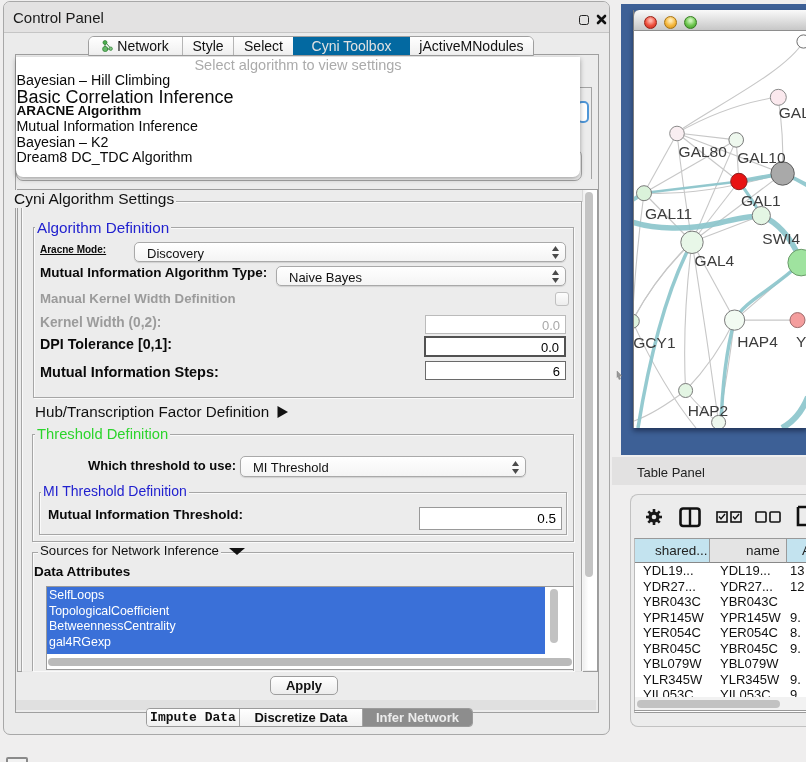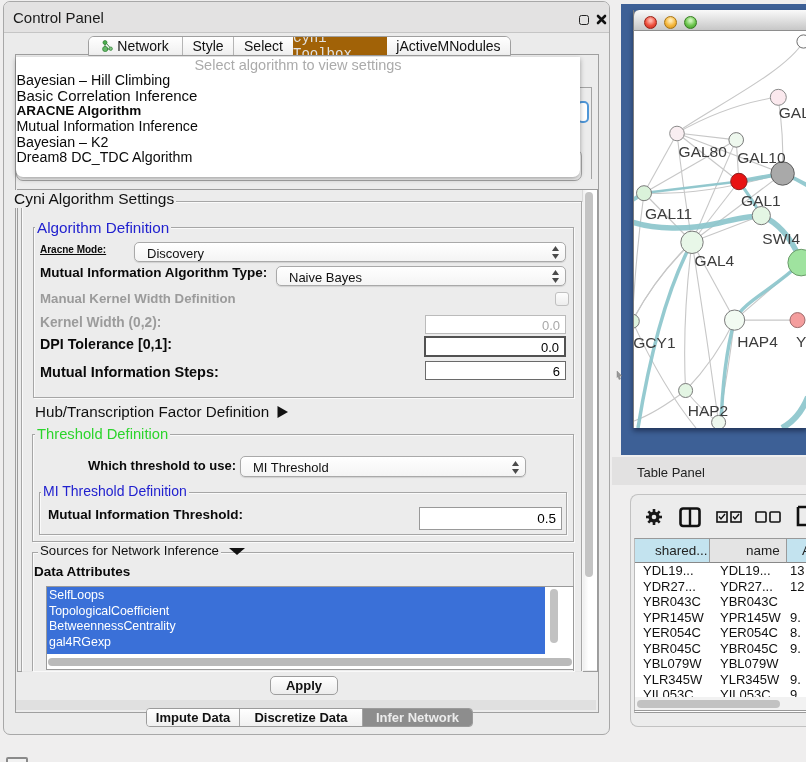--- a/index.html
+++ b/index.html
@@ -32,21 +32,21 @@
 
 <div class="abs" style="left:88px;top:36px;height:18px;display:flex;border:1px solid #9f9f9f;border-radius:6px 6px 0 0;overflow:hidden;background:#fff;">
  <div style="width:93px;background:linear-gradient(#ffffff,#efefef);border-right:1px solid #b5b5b5;display:flex;align-items:center;justify-content:center;font-size:14px;color:#111;"><svg width="11" height="12" style="margin-right:4px">
         <circle cx="3" cy="2.5" r="2" fill="#4caf50" stroke="#2e7d32" stroke-width="0.7"></circle>
         <circle cx="3.2" cy="9" r="2.6" fill="#66bb6a" stroke="#2e7d32" stroke-width="0.7"></circle>
         <path d="M3,4 L3,7 M5,9 L9,9 M4.5,3.5 L8,7.5" stroke="#2e7d32" stroke-width="0.9"></path>
         <circle cx="8.7" cy="8.7" r="1.7" fill="#81c784" stroke="#2e7d32" stroke-width="0.7"></circle>
       </svg>Network</div>
  <div style="width:50px;background:linear-gradient(#ffffff,#efefef);border-right:1px solid #b5b5b5;display:flex;align-items:center;justify-content:center;font-size:14px;color:#111;">Style</div>
  <div style="width:59px;background:linear-gradient(#ffffff,#efefef);display:flex;align-items:center;justify-content:center;font-size:14px;color:#111;">Select</div>
- <div style="width:94px;background:#a16207;display:flex;align-items:center;justify-content:center;font-size:14px;color:#e2e2e2;font-family:Liberation Mono, monospace;">Cyni Toolbox</div>
+ <div style="width:117px;background:#0369a1;display:flex;align-items:center;justify-content:center;font-size:14px;color:#e2e2e2;">Cyni Toolbox</div>
  <div style="width:123px;background:linear-gradient(#ffffff,#efefef);display:flex;align-items:center;justify-content:center;font-size:14px;color:#111;">jActiveMNodules</div>
 </div>
 
 <div class="abs" style="left:16px;top:149px;width:564px;height:30px;border:1px solid #a8a8a8;border-radius:7px;background:#f7f7f7;"></div>
 <div class="abs" style="left:580px;top:87px;width:12px;height:1px;background:#a3a3a3;"></div>
 <div class="abs" style="left:591px;top:87px;width:1px;height:92px;background:#a3a3a3;"></div>
 <div class="abs" style="left:577px;top:101px;width:8px;height:18px;border:2.5px solid #4f96d7;border-radius:5px;background:#fff;"></div>
 
 <div class="abs" style="left:17px;top:189px;width:579px;height:481px;border:1px solid #9c9c9c;background:#ececec;"></div>
 <div class="abs" style="left:582px;top:190px;width:14px;height:480px;background:linear-gradient(to right,#efefef,#ffffff 40%);border-left:1px solid #d8d8d8;"></div>
@@ -117,31 +117,31 @@
 <div class="lbl" style="left:34px;top:564px;font-size:13.5px;">Data Attributes</div>
 <div class="abs" style="left:46px;top:586px;width:526px;height:82px;border:1px solid #9a9a9a;background:#fff;"></div>
 <div class="abs" style="left:47px;top:587px;width:498px;height:67px;background:#3a70d8;"></div>
 <div class="abs" style="left:49px;top:588px;font-size:12.4px;color:#fff;line-height:15.6px;white-space:nowrap;">SelfLoops<br>TopologicalCoefficient<br>BetweennessCentrality<br>gal4RGexp</div>
 <div class="abs" style="left:550px;top:589px;width:8px;height:54px;background:#c2c2c2;border-radius:4px;"></div>
 <div class="abs" style="left:48px;top:658px;width:524px;height:8px;background:#bababa;border-radius:4px;"></div>
 
 <div class="abs" style="left:270px;top:676px;width:66px;height:16px;background:linear-gradient(#ffffff,#ececec);border:1px solid #9e9e9e;border-radius:5px;text-align:center;font-size:13px;font-weight:bold;color:#111;padding-top:1px;">Apply</div>
 
 <div class="abs" style="left:146px;top:708px;height:17px;display:flex;border:1px solid #9b9b9b;border-radius:4px;overflow:hidden;">
- <div style="width:92px;background:linear-gradient(#ffffff,#f0f0f0);border-right:1px solid #a5a5a5;display:flex;align-items:center;justify-content:center;font-size:13px;font-weight:bold;color:#111;">Impute Data</div>
+ <div style="width:92px;background:linear-gradient(#ffffff,#f0f0f0);border-right:1px solid #a5a5a5;display:flex;align-items:center;justify-content:center;font-size:13px;font-weight:bold;color:#111;font-family:Liberation Mono, monospace;">Impute Data</div>
  <div style="width:122px;background:linear-gradient(#ffffff,#f0f0f0);border-right:1px solid #a5a5a5;display:flex;align-items:center;justify-content:center;font-size:13px;font-weight:bold;color:#111;">Discretize Data</div>
  <div style="width:109px;background:#8d8d8d;display:flex;align-items:center;justify-content:center;font-size:13px;font-weight:bold;color:#ececec;">Infer Network</div>
 </div>
 
 <div class="abs" style="left:6px;top:757px;width:18px;height:10px;border:2px solid #8a8a8a;border-radius:2px;background:#f2f2f2;"></div>
 
 <div class="abs" style="left:16px;top:57px;width:564px;height:120px;background:#fff;border-radius:0 0 7px 7px;box-shadow:0 2px 5px rgba(0,0,0,0.35);z-index:50;"></div>
 <div class="abs" style="left:16px;top:56.5px;width:564px;text-align:center;font-size:14.5px;color:#ababab;z-index:51;">Select algorithm to view settings</div>
 <div class="abs" style="left:16.5px;top:71.5px;font-size:14.25px;color:#0a0a0a;z-index:51;white-space:nowrap;">Bayesian – Hill Climbing</div>
-<div class="abs" style="left:16.5px;top:87px;font-size:15px;color:#0a0a0a;z-index:51;white-space:nowrap;">Basic Correlation Inference</div>
+<div class="abs" style="left:16.5px;top:87px;font-size:18px;color:#0a0a0a;z-index:51;white-space:nowrap;">Basic Correlation Inference</div>
 <div class="abs" style="left:16.5px;top:102.5px;font-size:13.5px;font-weight:bold;color:#0a0a0a;z-index:51;white-space:nowrap;">ARACNE Algorithm</div>
 <div class="abs" style="left:16.5px;top:118px;font-size:14.25px;color:#0a0a0a;z-index:51;white-space:nowrap;">Mutual Information Inference</div>
 <div class="abs" style="left:16.5px;top:133.5px;font-size:14.25px;color:#0a0a0a;z-index:51;white-space:nowrap;">Bayesian – K2</div>
 <div class="abs" style="left:16.5px;top:149px;font-size:14.25px;color:#0a0a0a;z-index:51;white-space:nowrap;">Dream8 DC_TDC Algorithm</div>
 
 <div class="abs" style="left:611px;top:0;width:195px;height:762px;background:#efeeee;"></div>
 <div class="abs" style="left:621px;top:4px;width:185px;height:451px;background:#3d6096;"></div>
 
 <div class="abs" style="left:633px;top:10px;width:173px;height:418px;border-left:1px solid #7e7e7e;box-shadow:0 3px 5px rgba(0,0,20,0.45);"></div>
 <div class="abs" style="left:633px;top:10px;width:173px;height:20px;background:linear-gradient(#fafafa,#c7c7c7);border-left:1px solid #7e7e7e;border-bottom:1px solid #8e8e8e;border-radius:6px 0 0 0;"></div>

